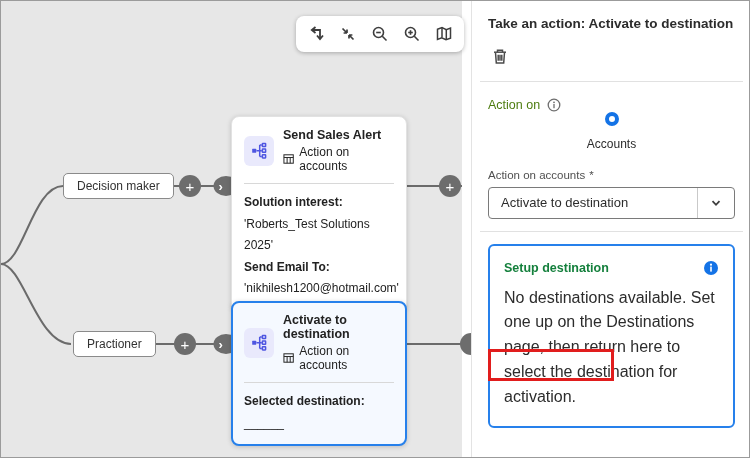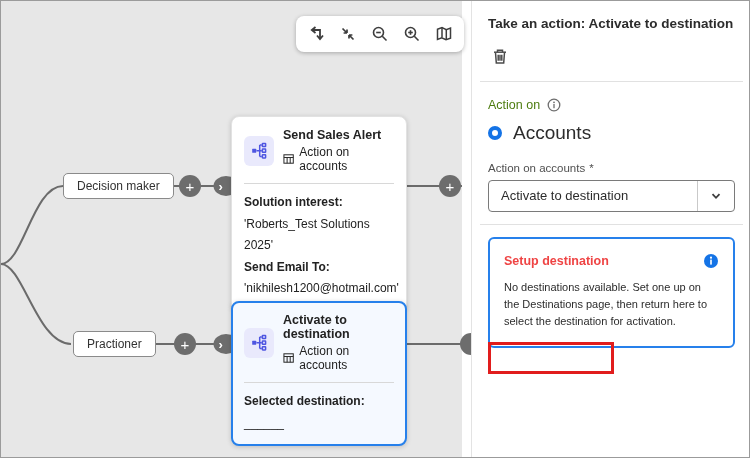--- a/index.html
+++ b/index.html
@@ -47,31 +47,31 @@
   
   .panel{
     position:absolute;left:470px;top:0;width:280px;height:456px;background:#fff;border-left:1px solid #e3e3e3;
     box-sizing:border-box;padding:14px 16px 0 16px;overflow:hidden;
   }
   .panel-title{font-size:13.5px;font-weight:bold;color:#2c2c2c;line-height:1.3;}
   .trash-btn{margin-top:12px;width:24px;height:24px;display:flex;align-items:center;justify-content:center;color:#4b4b4b;background:none;border:none;padding:0;cursor:pointer;}
   .panel-hr{border:none;border-top:1px solid #e1e1e1;margin:12px -8px;}
   .desc{font-size:12.5px;color:#2c2c2c;line-height:1.55;margin-top:10px;}
   .label-row{margin-top:16px;font-size:12.5px;color:#4d7c0f;display:flex;gap:7px;align-items:center;}
-  .radio-row{margin-top:10px;display:flex;gap:11px;align-items:center;font-size:19px;color:#2c2c2c;cursor:pointer;}
+  .radio-row{margin-top:0;display:flex;gap:11px;align-items:center;font-size:12px;color:#2c2c2c;cursor:pointer;flex-direction:column;}
   .radio{width:14px;height:14px;border-radius:50%;box-sizing:border-box;border:2px solid #6e6e6e;background:#fff;flex:0 0 auto;}
   .radio.sel{border:4.5px solid #1473E6;}
   .field-label{margin-top:18px;font-size:11.5px;color:#505050;display:flex;gap:4px;}
   .dropdown{margin-top:6px;height:30px;border:1px solid #7a7a7a;border-radius:4px;display:flex;align-items:stretch;background:#fff;cursor:pointer;}
   .dropdown .val{flex:1;display:flex;align-items:center;padding:0 12px;font-size:13px;color:#2c2c2c;}
   .dropdown .chev-zone{width:36px;display:flex;align-items:center;justify-content:center;border-left:1px solid #c9c9c9;color:#3d3d3d;}
   .setup{position:relative;margin-top:12px;border:2px solid #2680EB;border-radius:6px;padding:14px 14px 16px;background:#fff;}
   .setup-head{display:flex;justify-content:space-between;align-items:center;}
-  .setup-title{font-size:12.5px;font-weight:bold;color:#ef4444;}
-  .setup-body{margin-top:10px;font-size:11px;line-height:1.55;color:#2c2c2c;}
+  .setup-title{font-size:12.5px;font-weight:bold;color:#15803d;}
+  .setup-body{margin-top:10px;font-size:16px;line-height:1.55;color:#2c2c2c;}
   .red-annot{position:absolute;left:-2px;top:103px;width:126px;height:32px;border:3px solid #E11D1D;pointer-events:none;box-sizing:border-box;}
 </style>
 </head>
 <body>
 
 <div class="app">
 
   <div class="canvas">
     <div class="canvas-bg"></div>
 

